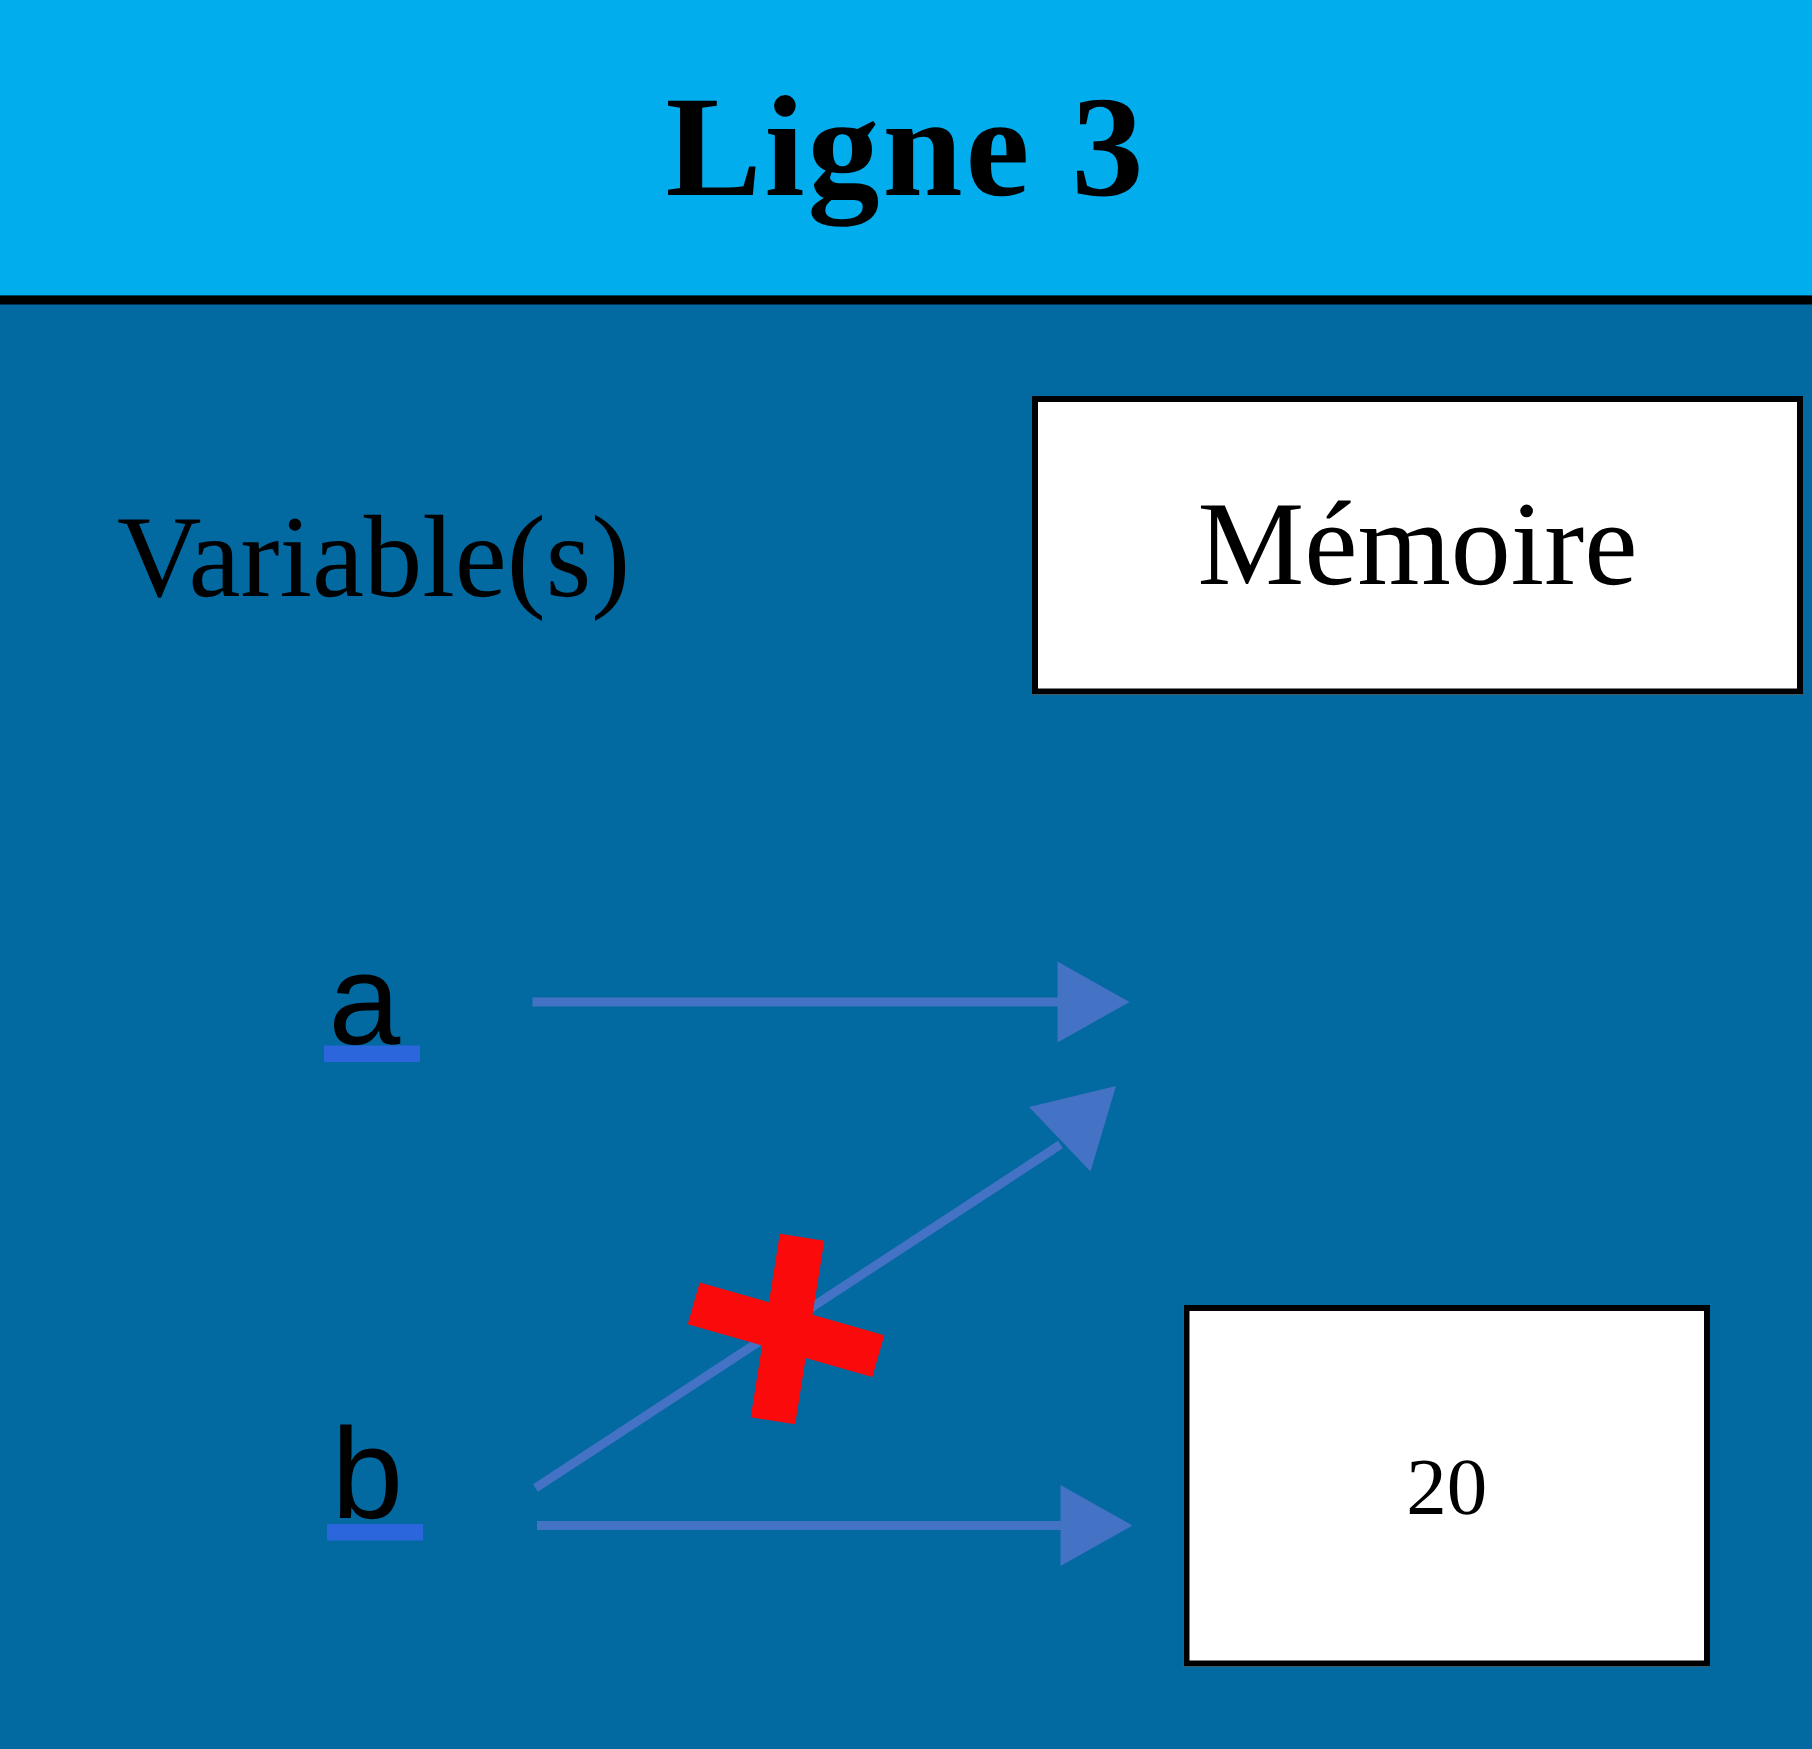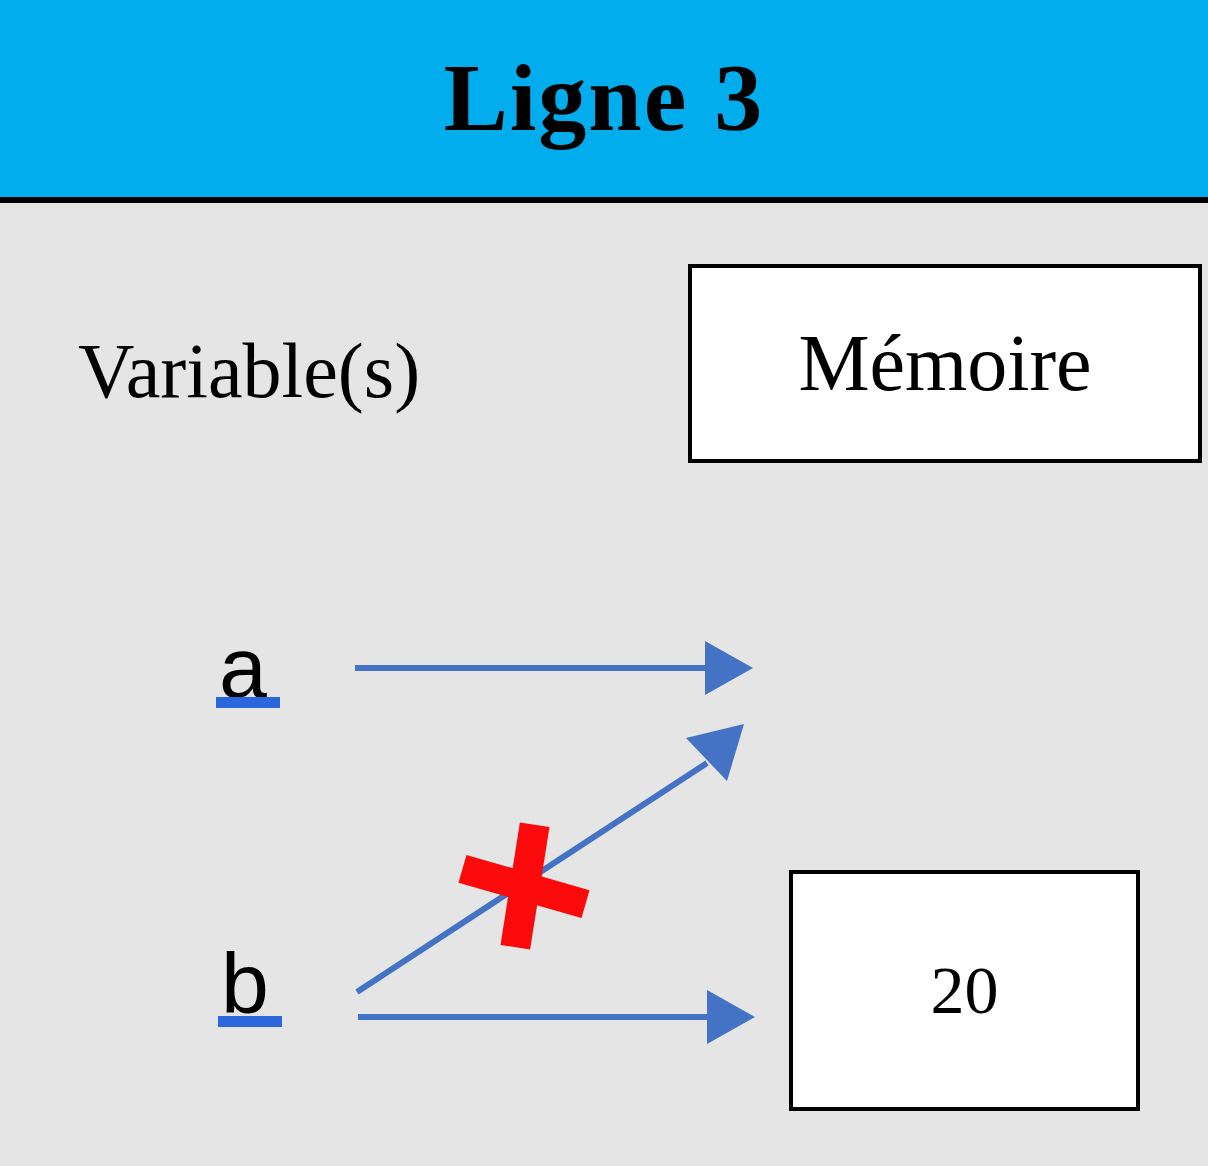--- a/index.html
+++ b/index.html
@@ -14,21 +14,21 @@
     position: relative;
     overflow: hidden;
   }
 
   #slide {
     position: absolute;
     left: 0;
     top: 0;
     width: 1208px;
     height: 1166px;
-    background: #e5e5e5;
+    background: #0369a1;
   }
 
   
   #header-band {
     position: absolute;
     left: 0;
     top: 0;
     width: 1208px;
     height: 197px;
     background: #02ADEE;
@@ -93,21 +93,21 @@
     top: 546px;
     width: 353px;
     height: 242px;
     font-size: 78px;
   }
   #value-box-b {
     left: 789px;
     top: 870px;
     width: 351px;
     height: 241px;
-    font-size: 68px;
+    font-size: 54px;
   }
 
   
   .var-token {
     position: absolute;
     font-family: "Liberation Sans", "DejaVu Sans", sans-serif;
     font-weight: normal;
     font-size: 86px;
     line-height: 86px;
     color: #000000;

